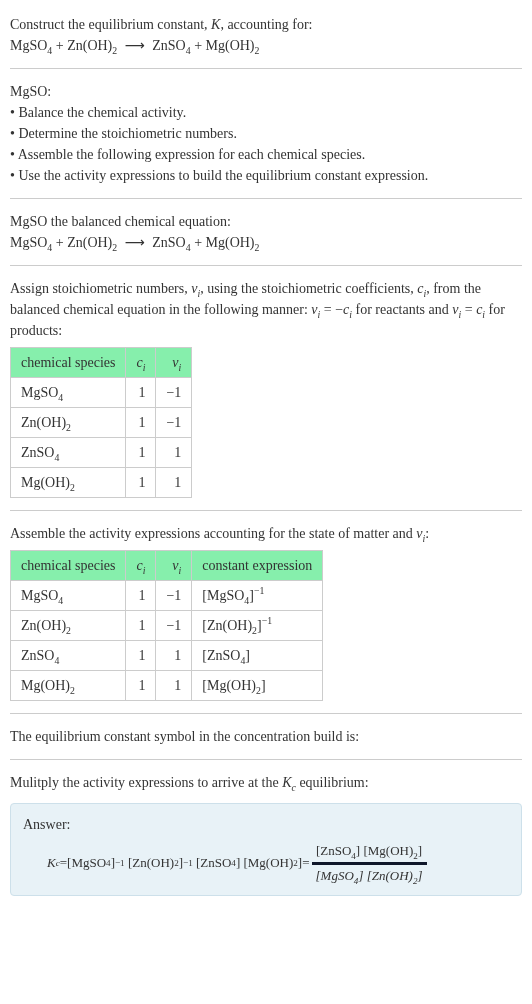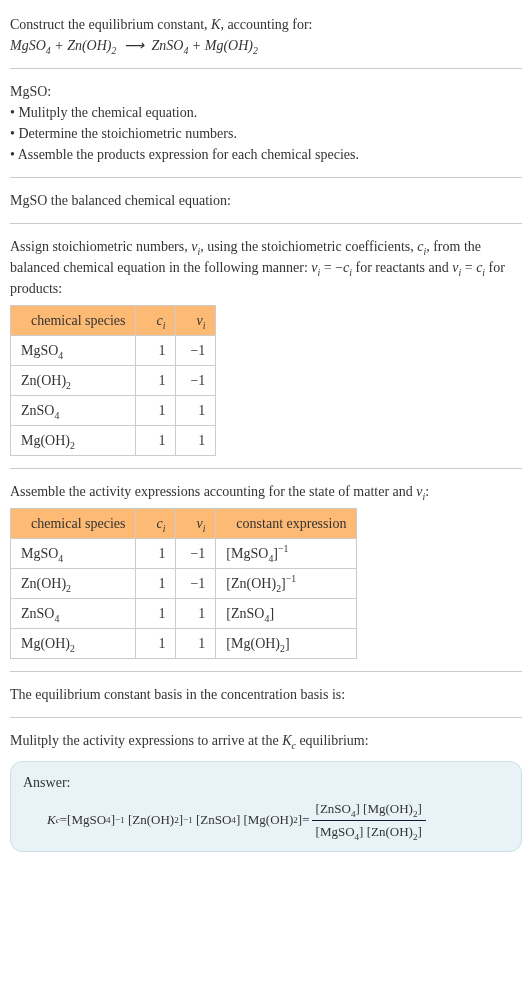--- a/index.html
+++ b/index.html
@@ -21,74 +21,80 @@
     table {
       border-collapse: collapse;
       margin-top: 6px;
     }
     th, td {
       border: 1px solid #ccc;
       padding: 4px 10px;
       text-align: left;
       font-weight: normal;
     }
-    th { background: #fdba74; padding-left: 20px; }
+    th { background: #86efac; }
     td.center, th.center { text-align: right; }
     .answer-box {
       background: #e8f2f7;
       border: 1px solid #cde0ea;
-      border-radius: 12px;
+      border-radius: 4px;
       padding: 10px 12px;
       margin-top: 4px;
     }
     .answer-label { margin-bottom: 6px; }
     .kc-line {
       display: flex;
       align-items: center;
       flex-wrap: nowrap;
       padding-left: 24px;
       font-size: 13px;
     }
     .frac {
       display: inline-flex;
       flex-direction: column;
       align-items: center;
       vertical-align: middle;
       margin: 0 2px;
     }
     .frac .num { padding: 0 4px 1px 4px; }
-    .frac .den { border-top: 1px solid #0f172a; padding: 1px 4px 0 4px; }
-    .eqline { display: inline; font-style: italic; }
+    .frac .den { border-top: 3px solid #0f172a; padding: 1px 4px 0 4px; font-style: italic; }
+    .eqline { display: inline; }
     .nowrap { white-space: nowrap; }
   </style>
 </head>
 <body>
 
 <div class="section">
   <span>Construct the equilibrium constant, </span><span class="italic">K</span><span>, accounting for:</span>
   <div class="eqline nowrap">
     <span>MgSO</span><span class="sub">4</span><span> + </span><span>Zn(OH)</span><span class="sub">2</span>
     <span class="arrow">⟶</span>
     <span>ZnSO</span><span class="sub">4</span><span> + </span><span>Mg(OH)</span><span class="sub">2</span>
   </div>
 </div>
 
 <hr class="hr">
 
 <div class="section">
   <div>MgSO:</div>
-  <div>• Mulitply the chemical equation.</div>
+  <div>• Balance the chemical activity.</div>
   <div>• Determine the stoichiometric numbers.</div>
-  <div>• Assemble the products expression for each chemical species.</div>
+  <div>• Assemble the following expression for each chemical species.</div>
+  <div>• Use the activity expressions to build the equilibrium constant expression.</div>
 </div>
 
 <hr class="hr">
 
 <div class="section">
   <div>MgSO the balanced chemical equation:</div>
+  <div class="eqline nowrap">
+    <span>MgSO</span><span class="sub">4</span><span> + </span><span>Zn(OH)</span><span class="sub">2</span>
+    <span class="arrow">⟶</span>
+    <span>ZnSO</span><span class="sub">4</span><span> + </span><span>Mg(OH)</span><span class="sub">2</span>
+  </div>
 </div>
 
 <hr class="hr">
 
 <div class="section">
   <span>Assign stoichiometric numbers, </span><span class="italic">ν</span><span class="sub italic">i</span><span>, using the stoichiometric coefficients, </span><span class="italic">c</span><span class="sub italic">i</span><span>, from the balanced chemical equation in the following manner: </span><span class="italic">ν</span><span class="sub italic">i</span><span> = −</span><span class="italic">c</span><span class="sub italic">i</span><span> for reactants and </span><span class="italic">ν</span><span class="sub italic">i</span><span> = </span><span class="italic">c</span><span class="sub italic">i</span><span> for products:</span>
 
   <table>
     <tbody>
         <tr>
@@ -157,21 +163,21 @@
           <td class="center">1</td>
           <td><span>[Mg(OH)</span><span class="sub">2</span><span>]</span><span class="sup"></span></td>
         </tr>
   </tbody>
     </table>
 </div>
 
 <hr class="hr">
 
 <div class="section">
-  <div>The equilibrium constant basis in the concentration basis is:</div>
+  <div>The equilibrium constant symbol in the concentration build is:</div>
 </div>
 
 <hr class="hr">
 
 <div class="section">
   <span>Mulitply the activity expressions to arrive at the </span><span class="italic">K</span><span class="sub italic">c</span><span> equilibrium:</span>
 </div>
 
 <div class="answer-box">
   <div class="answer-label">Answer:</div>

